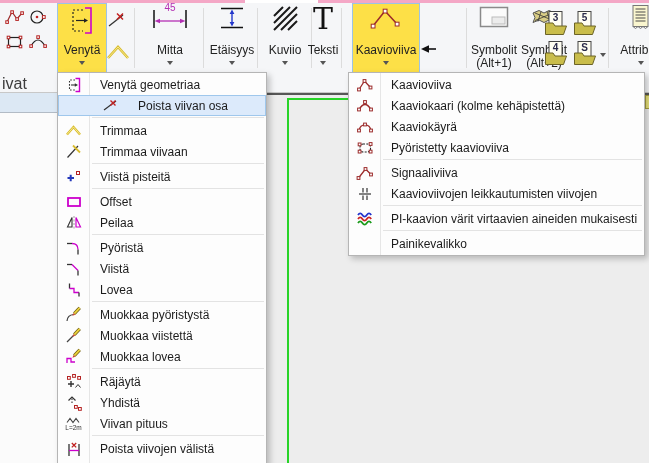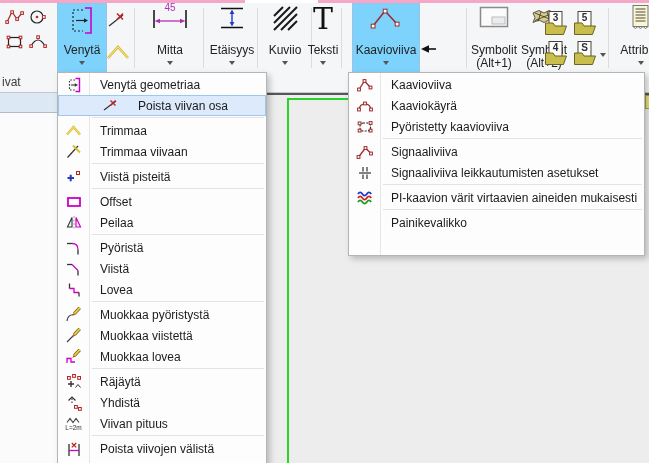--- a/index.html
+++ b/index.html
@@ -7,25 +7,25 @@
   
   .pink{position:absolute;top:0;height:3px;background:#f4a7c6;z-index:6;}
   
   .ribbon{position:absolute;left:0;top:3px;width:649px;height:89px;background:#f5f6f8;
     border-bottom:1px solid #c8c8c8;z-index:5;}
   .vsep{position:absolute;top:5px;height:60px;width:1px;background:#dcdcdc;}
   .rbtn{position:absolute;top:1px;height:68px;display:flex;flex-direction:column;align-items:center;
     font-size:12px;color:#222;cursor:default;}
   .rbtn .ricon{height:40px;display:flex;align-items:flex-start;justify-content:center;}
   .rbtn .rlbl{line-height:13px;white-space:nowrap;}
-  .rbtn.hl{background:#7dd3fc;border:1px solid #9cc3e5;top:0;}
+  .rbtn.hl{background:#fde047;border:1px solid #9cc3e5;top:0;}
   .caret{width:0;height:0;border-left:3.5px solid transparent;border-right:3.5px solid transparent;
     border-top:4px solid #555;margin-top:4px;}
   .sbtn{position:absolute;display:flex;align-items:center;justify-content:center;}
-  .grpcap{position:absolute;left:2px;top:72px;font-size:12px;color:#3c3c3c;}
+  .grpcap{position:absolute;left:2px;top:72px;font-size:16px;color:#3c3c3c;}
   .two{font-size:12px;line-height:13px;text-align:center;}
   
   .lpanel{position:absolute;left:0;top:93px;width:57px;height:370px;background:#fbfbfb;z-index:2;}
   .lband{position:absolute;left:0;top:93px;width:57px;height:19px;background:#dce8f4;
     border-bottom:1px solid #b2bbc5;z-index:3;}
   
   .draw{position:absolute;left:267px;top:93px;width:382px;height:370px;background:#ededed;z-index:1;}
   .darkline{position:absolute;left:267px;top:93px;width:382px;height:2px;background:#575757;z-index:2;}
   .greenh{position:absolute;left:287px;top:98px;width:362px;height:2px;background:#28d428;z-index:2;}
   .greenv{position:absolute;left:287px;top:98px;width:2px;height:365px;background:#28d428;z-index:2;}
@@ -486,20 +486,31 @@
         <svg width="18" height="18">
       <polyline points="3,13.5 8.5,5 14.5,11.5" fill="none" stroke="#9c2b2b" stroke-width="1.3"></polyline>
       <rect x="1.6" y="12.1" width="2.8" height="2.8" fill="#fff" stroke="#9c2b2b"></rect>
       <rect x="7.1" y="3.6" width="2.8" height="2.8" fill="#fff" stroke="#9c2b2b"></rect>
       <rect x="13.1" y="10.1" width="2.8" height="2.8" fill="#fff" stroke="#9c2b2b"></rect>
         </svg>
       </span>
     <span class="lb">Kaavioviiva</span>
   </div>
 
+  <div class="mi">
+    <span class="ic">
+        <svg width="18" height="18">
+      <path d="M3,12.5 Q9,2.5 15,12.5" fill="none" stroke="#9c2b2b" stroke-width="1.3"></path>
+      <rect x="1.6" y="11.1" width="2.8" height="2.8" fill="#fff" stroke="#9c2b2b"></rect>
+      <rect x="7.6" y="3.6" width="2.8" height="2.8" fill="#fff" stroke="#9c2b2b"></rect>
+      <rect x="13.6" y="11.1" width="2.8" height="2.8" fill="#fff" stroke="#9c2b2b"></rect>
+        </svg>
+      </span>
+    <span class="lb">Kaaviokaari (kolme kehäpistettä)</span>
+  </div>
 
   <div class="mi">
     <span class="ic">
         <svg width="18" height="18">
       <path d="M3,12.5 C4.5,5 13.5,5 15,12.5" fill="none" stroke="#9c2b2b" stroke-width="1.3"></path>
       <rect x="1.6" y="11.1" width="2.8" height="2.8" fill="#fff" stroke="#9c2b2b"></rect>
       <rect x="7.6" y="5.1" width="2.8" height="2.8" fill="#fff" stroke="#9c2b2b"></rect>
       <rect x="13.6" y="11.1" width="2.8" height="2.8" fill="#fff" stroke="#9c2b2b"></rect>
         </svg>
       </span>
@@ -533,21 +544,21 @@
     <span class="lb">Signaaliviiva</span>
   </div>
 
   <div class="mi">
     <span class="ic">
         <svg width="18" height="18">
       <path d="M7,3 V7.5 M7,10.5 V15 M11,3 V7.5 M11,10.5 V15" stroke="#333" stroke-width="1.2"></path>
       <path d="M3,9 H15" stroke="#333" stroke-width="1.2"></path>
         </svg>
       </span>
-    <span class="lb">Signaaliviiva leikkautumisten asetukset</span>
+    <span class="lb">Kaavioviivojen leikkautumisten viivojen</span>
   </div>
 
   <div class="msep"></div>
 
   <div class="mi">
     <span class="ic">
         <svg width="18" height="18">
       <path d="M2,5 q2.2,-3.2 4.4,0 t4.4,0 t4.4,0" fill="none" stroke="#2233cc" stroke-width="1.8"></path>
       <path d="M2,9 q2.2,-3.2 4.4,0 t4.4,0 t4.4,0" fill="none" stroke="#cc2222" stroke-width="1.8"></path>
       <path d="M2,13 q2.2,-3.2 4.4,0 t4.4,0 t4.4,0" fill="none" stroke="#1a9a1a" stroke-width="1.8"></path>

